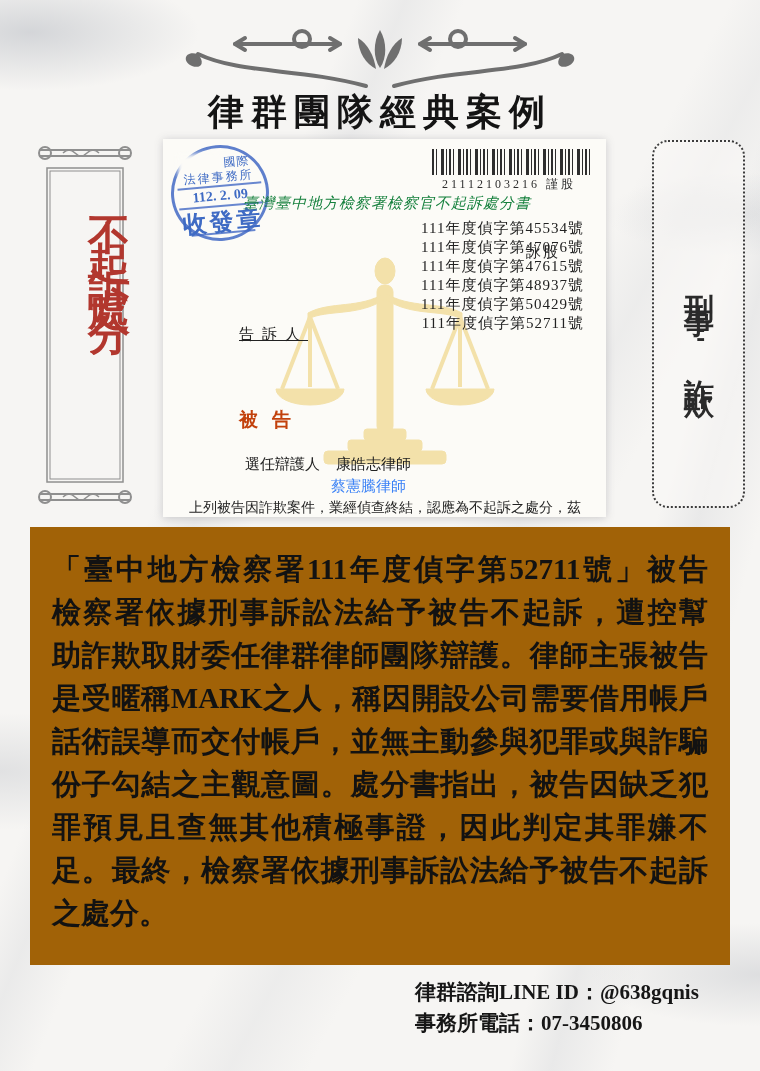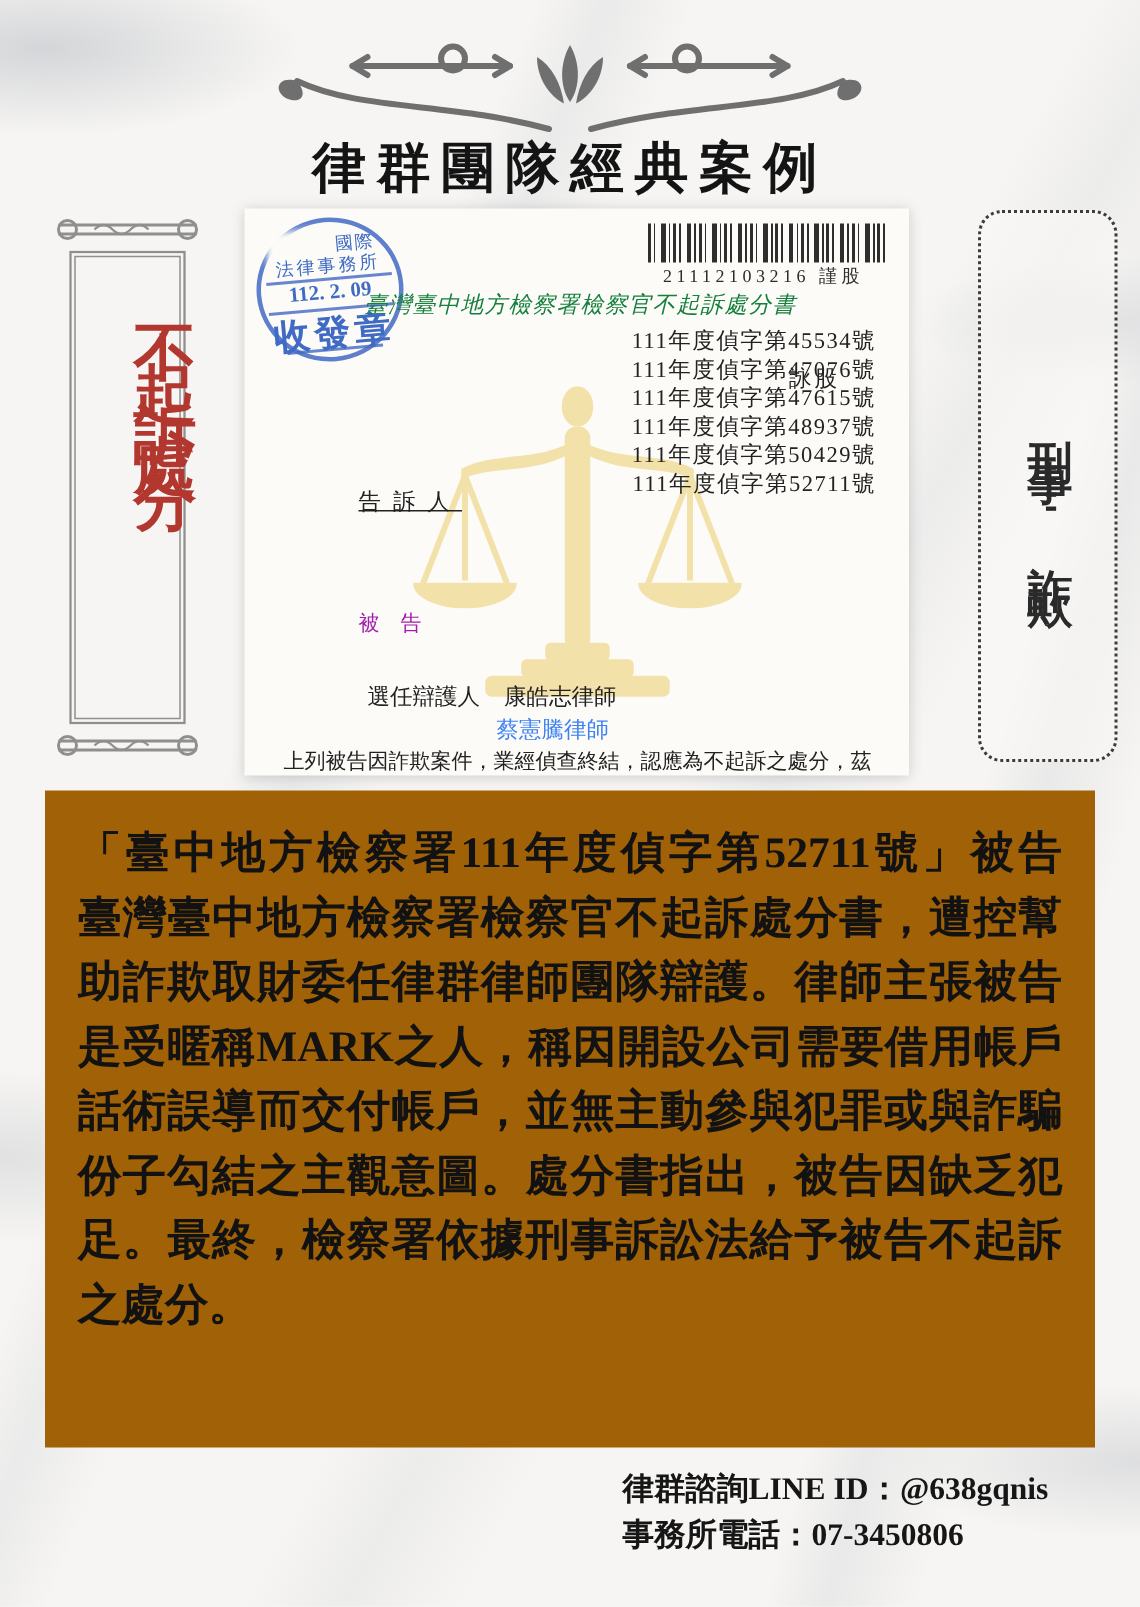--- a/index.html
+++ b/index.html
@@ -83,21 +83,21 @@
       #2e2e2e 9px 12px, #fcfbf7 12px 14px, #2e2e2e 14px 15px, #fcfbf7 15px 17px);
   }
   .barcode-label{
     position:absolute; right:12px; top:37px; width:170px; text-align:center;
     font-size:12px; letter-spacing:3px; color:#2c2c2c;
   }
   .doc-title{ position:absolute; left:80px; top:55px; font-size:15px; color:#15803d; letter-spacing:1px;font-style:italic; }
   .doc-division{ position:absolute; right:46px; top:56px; font-size:15px; color:#222; letter-spacing:2px;margin-top:48px;}
   .case-list{ position:absolute; right:22px; top:80px; text-align:right; font-size:15px; color:#222; line-height:19px; letter-spacing:1px;}
   .complainant{ position:absolute; left:76px; top:186px; font-size:15px; color:#222; letter-spacing:8px;text-decoration:underline; }
-  .defendant{ position:absolute; left:76px; top:268px; font-size:14px; color:#a21caf; letter-spacing:14px; }
+  .defendant{ position:absolute; left:76px; top:268px; font-size:19px; color:#c2410c; letter-spacing:14px;font-weight:bold; }
   .defense-row{ position:absolute; left:82px; top:316px; font-size:15px; color:#222; }
   .defense-row .lawyer{ margin-left:16px; }
   .lawyer2{ position:absolute; left:168px; top:338px; font-size:15px; color:#3b82f6; }
   .closing-line{ position:absolute; left:26px; top:360px; width:400px; font-size:14px; color:#222; }
 
   
   .summary{
     left:30px; top:527px; width:700px; height:438px;
     background:#a16207; padding:21px 22px;
   }
@@ -212,25 +212,26 @@
 </div>
 
 <div class="abs right-banner">
   <span class="vword">刑事</span>
   <span class="dashes">----</span>
   <span class="vword">詐欺</span>
 </div>
 
 <div class="abs summary">
   <div class="line">「臺中地方檢察署111年度偵字第52711號」被告</div>
-  <div class="line">臺灣臺中地方檢察署檢察官不起訴處分書，遭控幫</div>
+  <div class="line">檢察署依據刑事訴訟法給予被告不起訴，遭控幫</div>
   <div class="line">助詐欺取財委任律群律師團隊辯護。律師主張被告</div>
   <div class="line">是受暱稱MARK之人，稱因開設公司需要借用帳戶</div>
   <div class="line">話術誤導而交付帳戶，並無主動參與犯罪或與詐騙</div>
   <div class="line">份子勾結之主觀意圖。處分書指出，被告因缺乏犯</div>
+  <div class="line">罪預見且查無其他積極事證，因此判定其罪嫌不</div>
   <div class="line">足。最終，檢察署依據刑事訴訟法給予被告不起訴</div>
   <div class="line">之處分。</div>
 </div>
 
 <div class="abs contact">
   <div>律群諮詢LINE ID：@638gqnis</div>
   <div>事務所電話：07-3450806</div>
 </div>
 
 </body></html>

